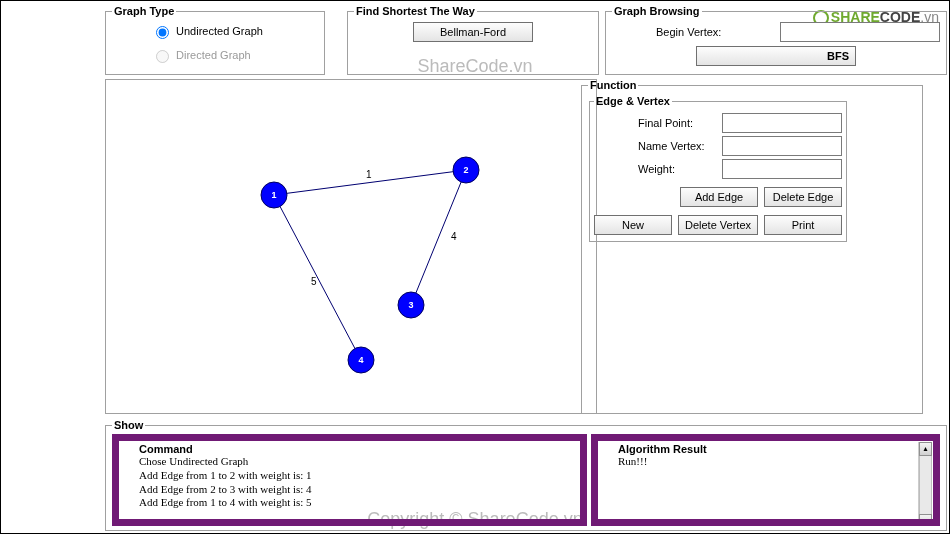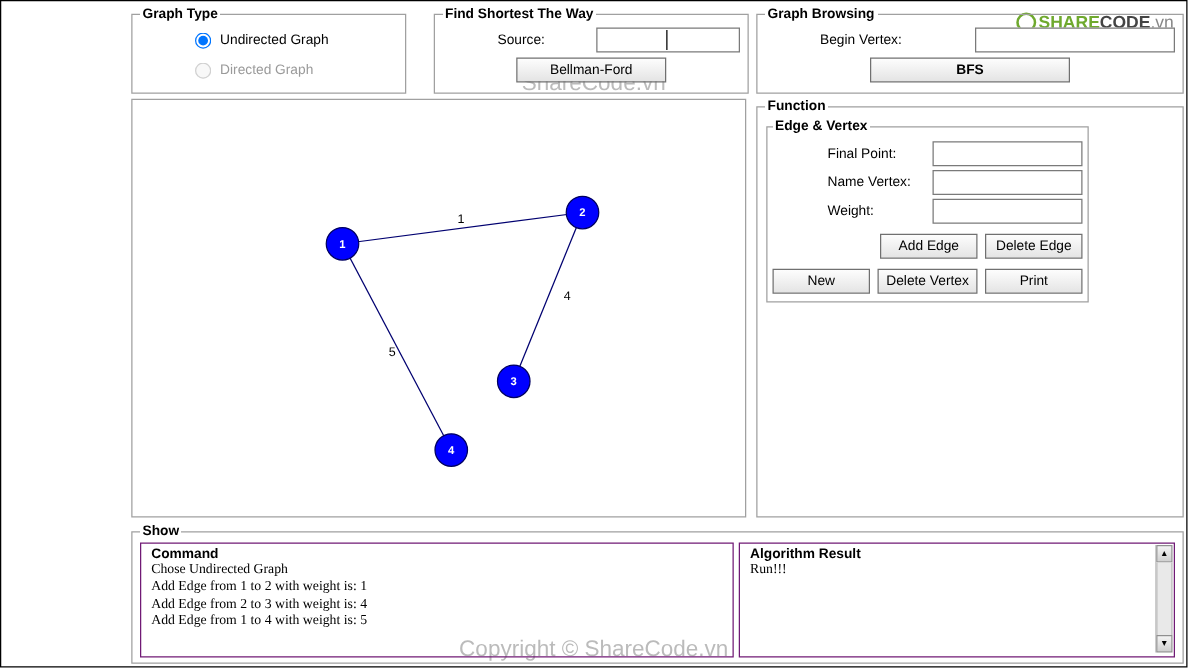--- a/index.html
+++ b/index.html
@@ -34,57 +34,57 @@
   input[type=radio]{ vertical-align:middle; margin-right:4px;}
   .btn {
     border: 1px solid #707070;
     background: linear-gradient(#fdfdfd, #e4e4e4);
     font-size: 11px;
     padding: 3px 6px;
     cursor: pointer;
     min-width: 60px;
     text-align:center;
   }
-  .btn-wide { width: 160px; font-weight:bold; }
+  .btn-wide { width: 160px; font-weight:bold;text-align:right; }
   
   #grp-type   { left: 104px; top: 4px; width: 220px; height: 70px; }
   #grp-short  { left: 346px; top: 4px; width: 252px; height: 70px; }
   #grp-browse { left: 604px; top: 4px; width: 342px; height: 70px; }
   #grp-type .row, #grp-short .row, #grp-browse .row{
     display:flex; align-items:center; gap:10px; height:24px;
   }
   #grp-short .btn-row, #grp-browse .btn-row{
     display:flex; justify-content:center; margin-top:2px;
   }
   #canvas-outer{
     position:absolute; left:104px; top:78px; width:492px; height:335px;
     border:1px solid #a0a0a0; background:#fff;
   }
   #canvas { width:100%; height:100%; }
   .vertex { fill:#0000ff; stroke:#000060; stroke-width:1; }
   .vlabel { fill:#fff; font-size:9px; font-weight:bold; text-anchor:middle; dominant-baseline:central;}
   .edge { stroke:#000070; stroke-width:1; }
   .elabel{ fill:#000; font-size:10px; }
-  #grp-func   { left:604px; top:78px; width:342px; height:335px; }
+  #grp-func   { left:580px; top:78px; width:342px; height:335px; }
   #grp-ev     { border:1px solid #a0a0a0; margin:1px 1px 4px 1px; padding:3px 4px 6px 4px;}
   #grp-ev legend{ font-weight:bold; }
   #grp-ev .field-row{
     display:flex; align-items:center; justify-content:space-between;
     margin:3px 0;
   }
   #grp-ev .field-row input{ width:120px; }
   #grp-ev .btn-row{
     display:flex; justify-content:flex-end; gap:6px; margin-top:8px;
   }
   #grp-ev .btn-row .btn{ min-width:78px; }
   .matrix-lbl{ font-weight:bold; margin:10px 4px 0 4px; display:block;}
   #grp-show   { left:104px; top:418px; width:842px; height:112px; }
   #show-inner { display:flex; height:92px; gap:0;}
   #cmd-box, #res-box{
-    border:1px solid #701a75; padding:2px 8px;
+    border:7px solid #701a75; padding:2px 20px;
     overflow:hidden; position:relative;
   }
   #cmd-box{ width:475px; }
   #res-box{ flex:1; margin-left:4px;}
   .sub-title{ font-weight:bold; font-size:11px; }
   .console-text{ font-family:"Comic Sans MS","Segoe Script",cursive; font-size:11px; line-height:1.25; white-space:pre; }
   .scroll-thumb{
     position:absolute; right:1px; top:1px; width:14px; height:86px;
     display:flex; flex-direction:column; justify-content:space-between;
     border-left:1px solid #ccc;
@@ -135,27 +135,20 @@
   <div class="row">
     <label class="lbl disabled-text">
       <input type="radio" name="gtype" disabled="" style="">
       <span>Directed Graph</span>
     </label>
   </div>
 </fieldset>
 
 <fieldset id="grp-short">
   <legend>Find Shortest The Way</legend>
-  <div class="row">
-    <label class="lbl">Source:</label>
-    <div style="position:relative; flex:1; display:flex; justify-content:flex-end;">
-      <input type="text" style="width: 115px;" value="">
-      <span class="cursor-i" style="right:58px; top:2px;"></span>
-    </div>
-  </div>
   <div class="btn-row">
     <button class="btn" style="min-width:120px">Bellman-Ford</button>
   </div>
 </fieldset>
 
 <fieldset id="grp-browse">
   <legend>Graph Browsing</legend>
   <div class="row">
     <label class="lbl">Begin Vertex:</label>
     <input type="text" style="width: 160px; margin-left: auto;" value="">

